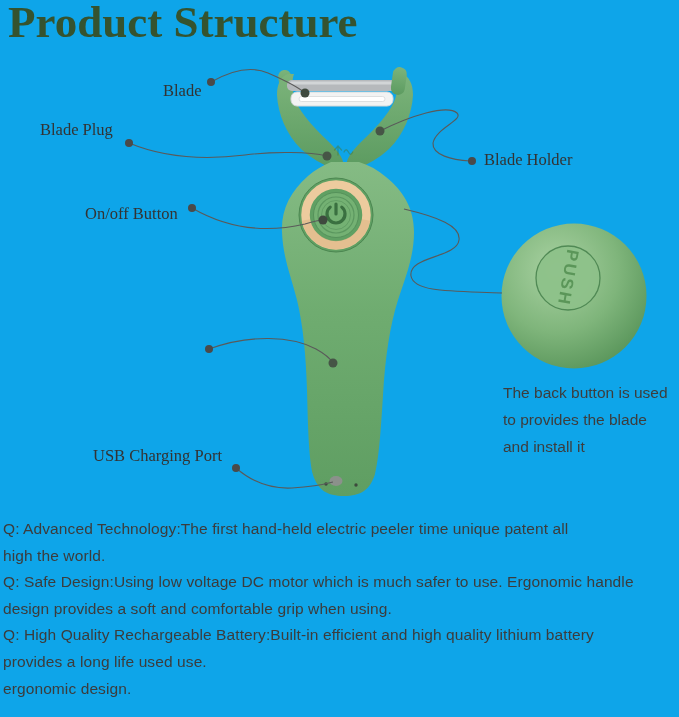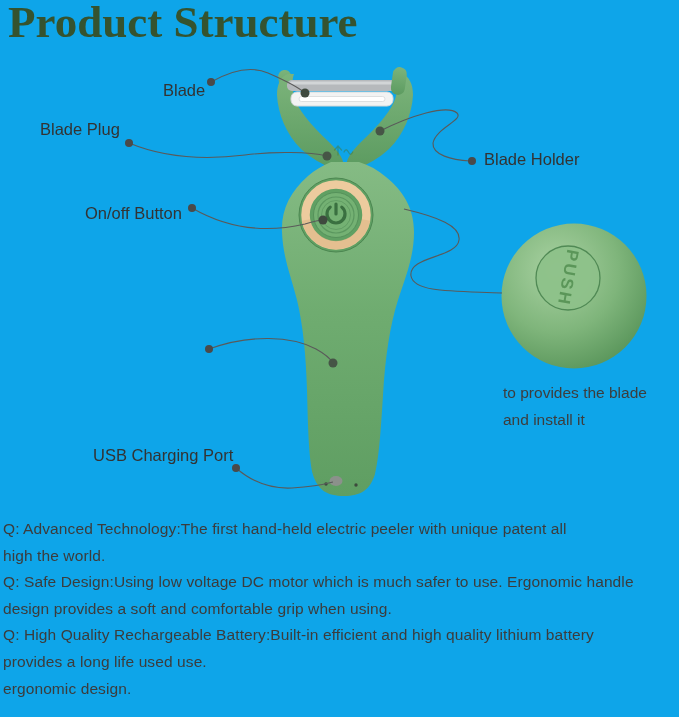--- a/index.html
+++ b/index.html
@@ -17,20 +17,21 @@
     font-size:45px;
     color:#35532f;
     letter-spacing:0px;
     white-space:nowrap;
   }
   .lbl{
     position:absolute;
     font-size:16.5px;
     color:#333333;
     white-space:nowrap;
+    font-family:Liberation Serif, serif;
   }
   #diagram-svg{position:absolute;left:0;top:0;}
   #push-caption{
     position:absolute;left:503px;top:379px;
     font-size:15.5px;line-height:27px;color:#3d3d3d;
   }
   #qa-block{
     position:absolute;left:3px;top:516px;
     font-size:15.5px;line-height:26.6px;color:#3c3c3c;
     letter-spacing:0.1px;
@@ -140,26 +141,27 @@
     </g>
   </svg>
 
   <div class="lbl" style="left:163px;top:81px">Blade</div>
   <div class="lbl" style="left:40px;top:120px">Blade Plug</div>
   <div class="lbl" style="left:85px;top:204px">On/off Button</div>
   <div class="lbl" style="left:484px;top:150px">Blade Holder</div>
   <div class="lbl" style="left:93px;top:446px">USB Charging Port</div>
 
   <div id="push-caption">
+    <div>The back button is used</div>
     <div>to provides the blade</div>
     <div>and install it</div>
   </div>
 
   <div id="qa-block">
-    <div class="qa-line">Q: Advanced Technology:The first hand-held electric peeler with unique patent all</div>
+    <div class="qa-line">Q: Advanced Technology:The first hand-held electric peeler time unique patent all</div>
     <div class="qa-line">high the world.</div>
     <div class="qa-line">Q: Safe Design:Using low voltage DC motor which is much safer to use. Ergonomic handle</div>
     <div class="qa-line">design provides a soft and comfortable grip when using.</div>
     <div class="qa-line">Q: High Quality Rechargeable Battery:Built-in efficient and high quality lithium battery</div>
     <div class="qa-line">provides a long life used use.</div>
     <div class="qa-line">ergonomic design.</div>
   </div>
 
 </div>
 

